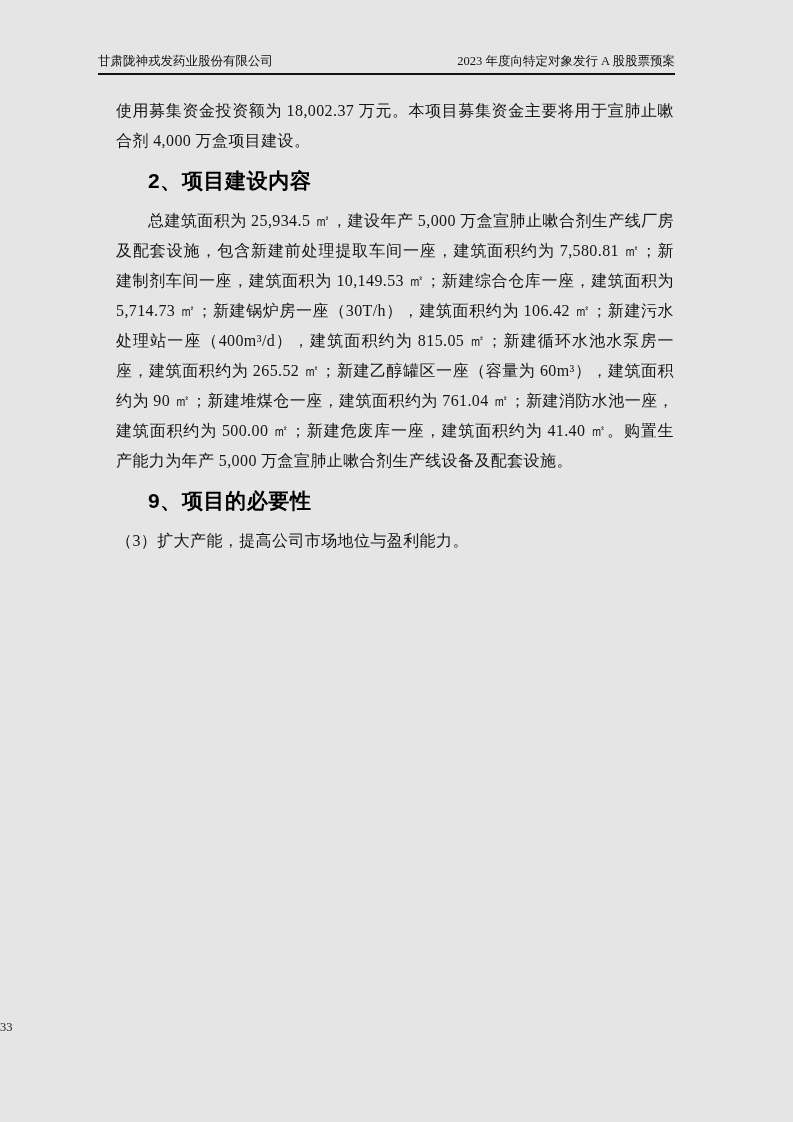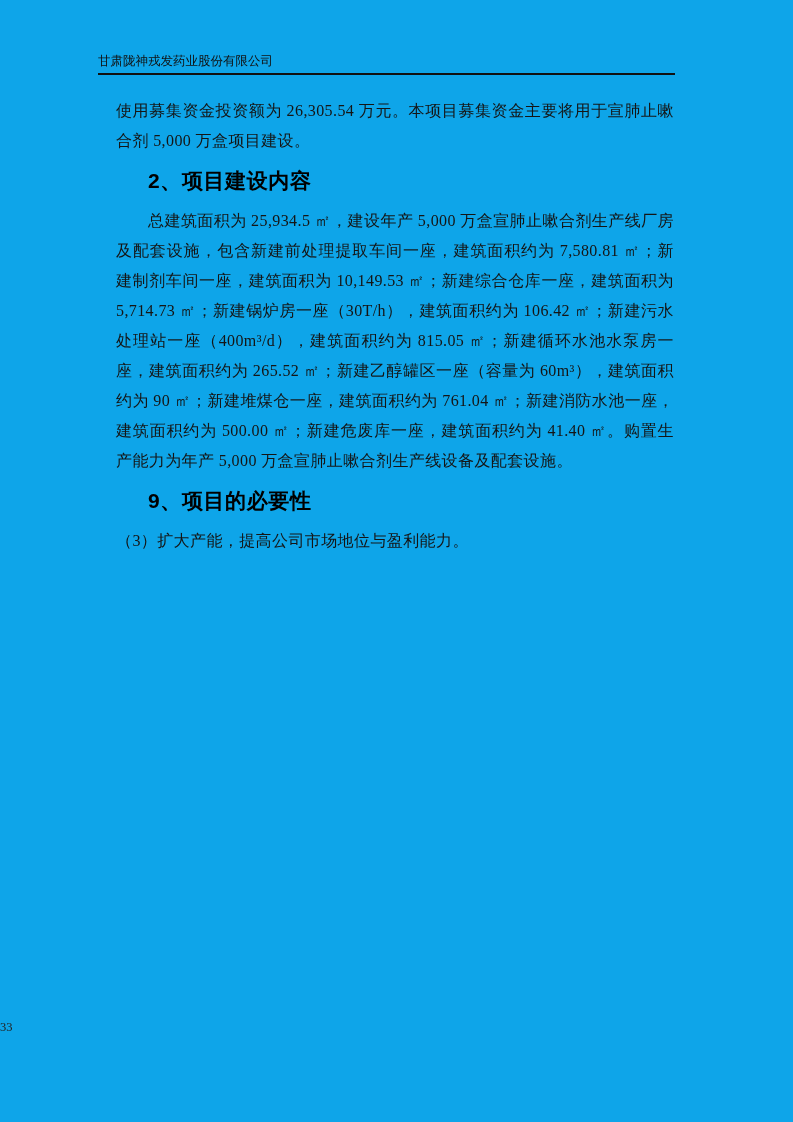--- a/index.html
+++ b/index.html
@@ -1,21 +1,21 @@
 <!DOCTYPE html>
 <html><head>
 <meta charset="utf-8">
 <style>
   html, body { margin: 0; padding: 0; background: #888; }
   .page {
     position: relative;
     width: 793px;
     height: 1122px;
     margin: 0 auto;
-    background: #0ea5e9;
+    background: #e5e5e5;
     color: #1a1a1a;
     font-family: "Liberation Serif", serif;
     overflow: hidden;
   }
   .header {
     position: absolute;
     left: 98px;
     right: 118px;
     top: 52px;
     display: flex;
@@ -63,24 +63,25 @@
     color: #222;
   }
 </style>
 </head>
 <body>
 
 <div class="page">
 
   <div class="header">
     <span>甘肃陇神戎发药业股份有限公司</span>
+    <span>2023 年度向特定对象发行 A 股股票预案</span>
   </div>
 
   <div class="content">
-    <p class="para noindent">使用募集资金投资额为 26,305.54 万元。本项目募集资金主要将用于宣肺止嗽合剂 5,000 万盒项目建设。</p>
+    <p class="para noindent">使用募集资金投资额为 18,002.37 万元。本项目募集资金主要将用于宣肺止嗽合剂 4,000 万盒项目建设。</p>
 
 
     <h3 class="heading">2、项目建设内容</h3>
 
     <p class="para indent">总建筑面积为 25,934.5 ㎡，建设年产 5,000 万盒宣肺止嗽合剂生产线厂房及配套设施，包含新建前处理提取车间一座，建筑面积约为 7,580.81 ㎡；新建制剂车间一座，建筑面积为 10,149.53 ㎡；新建综合仓库一座，建筑面积为 5,714.73 ㎡；新建锅炉房一座（30T/h），建筑面积约为 106.42 ㎡；新建污水处理站一座（400m³/d），建筑面积约为 815.05 ㎡；新建循环水池水泵房一座，建筑面积约为 265.52 ㎡；新建乙醇罐区一座（容量为 60m³），建筑面积约为 90 ㎡；新建堆煤仓一座，建筑面积约为 761.04 ㎡；新建消防水池一座，建筑面积约为 500.00 ㎡；新建危废库一座，建筑面积约为 41.40 ㎡。购置生产能力为年产 5,000 万盒宣肺止嗽合剂生产线设备及配套设施。</p>
 
     <h3 class="heading">9、项目的必要性</h3>
 
     <p class="para noindent">（3）扩大产能，提高公司市场地位与盈利能力。</p>
 

